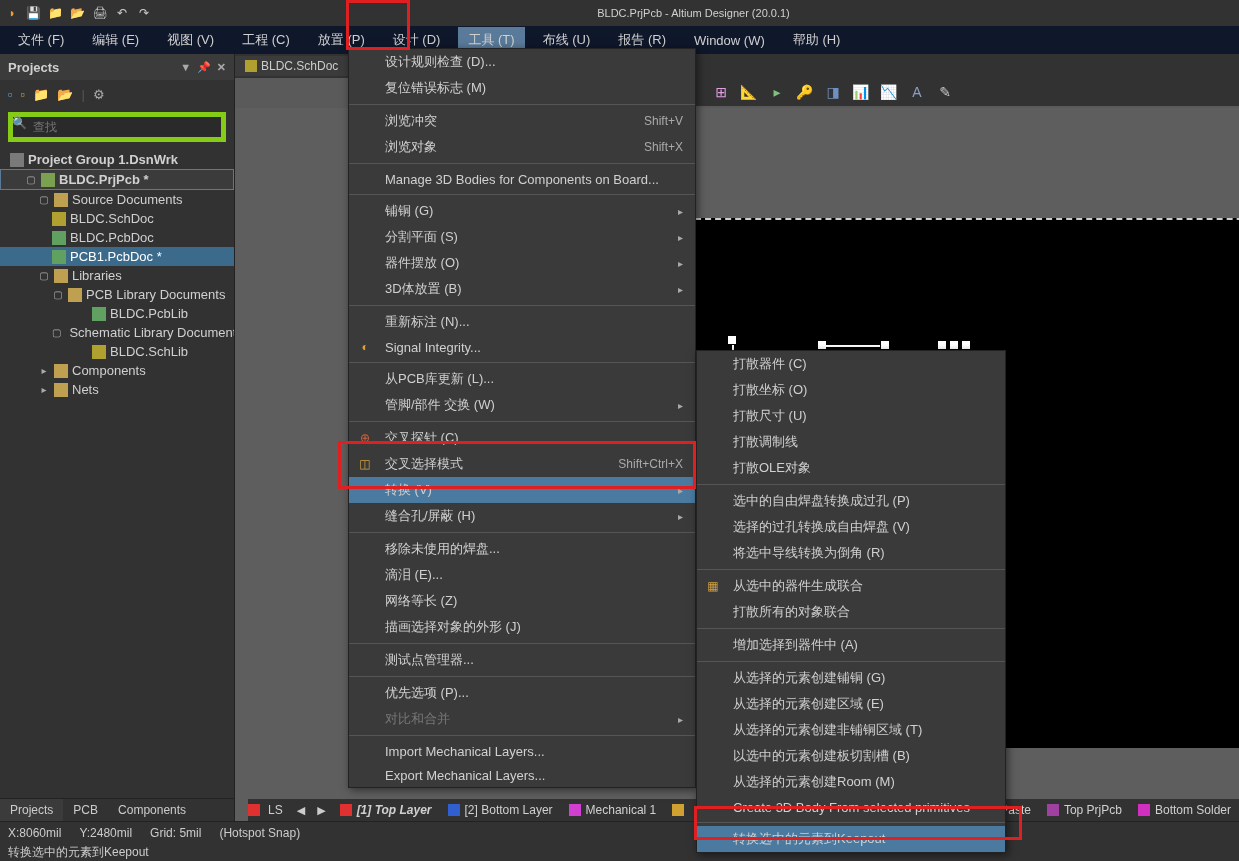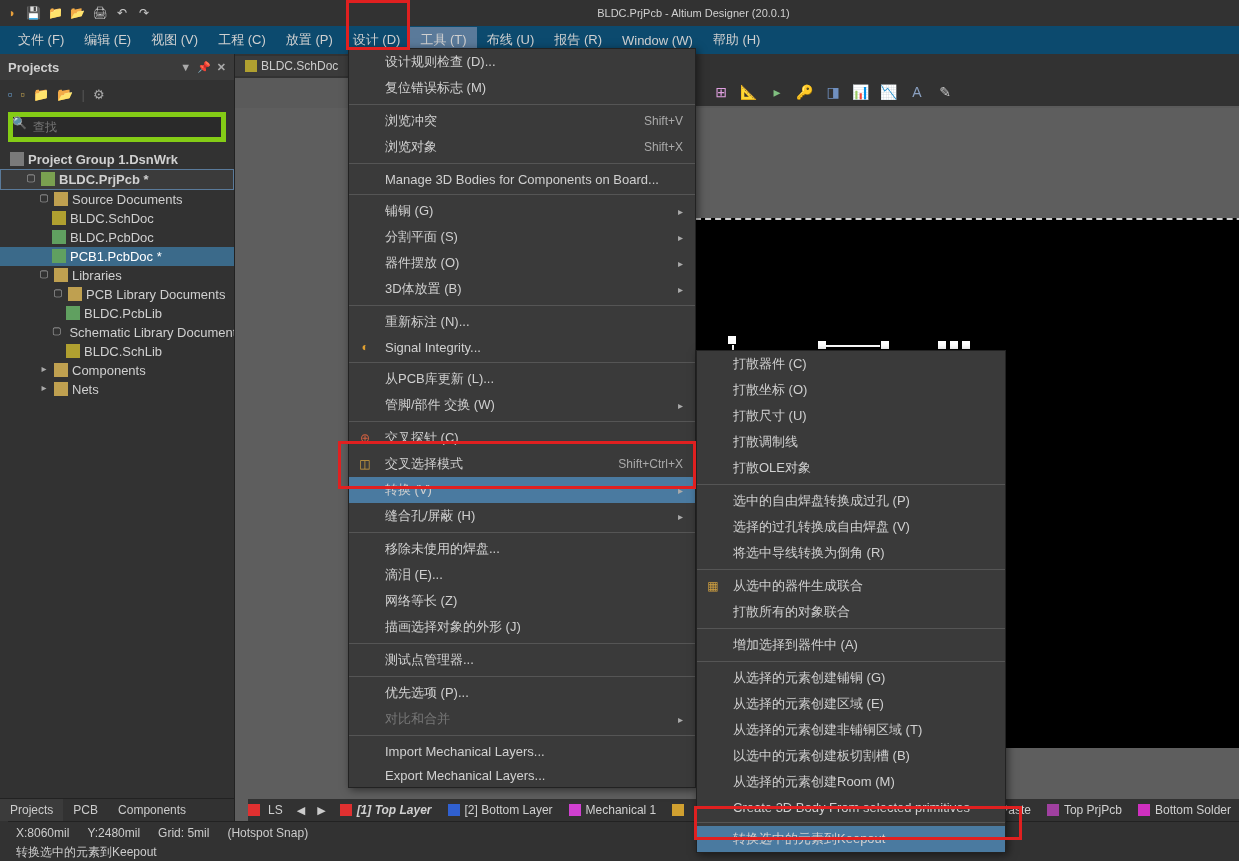--- a/index.html
+++ b/index.html
@@ -3,51 +3,51 @@
   <meta charset="utf-8">
   <style>
     * { margin: 0; padding: 0; box-sizing: border-box; font-family: "Microsoft YaHei", Arial, sans-serif; }
     body { background: #323232; color: #d0d0d0; font-size: 13px; overflow: hidden; height: 861px; width: 1239px; position: relative; }
     
     .titlebar { height: 26px; background: #323232; display: flex; align-items: center; padding: 0 4px; }
     .titlebar-icons { display: flex; gap: 6px; }
     .titlebar-icon { width: 16px; height: 16px; display: flex; align-items: center; justify-content: center; color: #ccc; font-size: 12px; }
     .titlebar-title { flex: 1; text-align: center; color: #d0d0d0; font-size: 11px; }
     
-    .menubar { height: 28px; background: #0c4a6e; display: flex; align-items: center; padding: 0 8px; gap: 0; }
+    .menubar { height: 28px; background: #0f172a; display: flex; align-items: center; padding: 0 8px; gap: 8px; }
     .menubar-item { padding: 4px 10px; cursor: pointer; color: #d0d0d0; }
     .menubar-item.active { background: #5a7a9a; }
     
     .main-area { display: flex; height: calc(100% - 54px - 40px); }
     
     .panel-left { width: 235px; background: #323232; border-right: 1px solid #222; display: flex; flex-direction: column; }
     .panel-header { height: 26px; background: #3b3b3b; display: flex; align-items: center; justify-content: space-between; padding: 0 8px; font-weight: bold; }
     .panel-header-icons { display: flex; gap: 6px; font-size: 11px; color: #aaa; }
     .panel-toolbar { height: 28px; display: flex; align-items: center; gap: 8px; padding: 0 8px; }
     .panel-toolbar .icon { color: #aaa; font-size: 13px; }
     .search-box { margin: 4px 8px; }
     .search-box input { width: 100%; background: #2a2a2a; border: 5px solid #84cc16; color: #ccc; padding: 3px 9px 3px 20px; font-size: 12px; }
     .search-wrap { position: relative; }
     .search-wrap .sicon { position: absolute; left: 4px; top: 4px; color: #888; font-size: 12px; }
     
     .tree { flex: 1; overflow: auto; padding: 4px 0; }
-    .tree-item { display: flex; padding: 2px 4px; gap: 4px; cursor: pointer; white-space: nowrap; }
+    .tree-item { display: flex; align-items: center; padding: 2px 4px; gap: 4px; cursor: pointer; white-space: nowrap; }
     .tree-item.active { background: #3b6a8a; color: #fff; }
     .tree-toggle { width: 12px; color: #aaa; font-size: 10px; text-align: center; }
     .tree-icon { width: 14px; height: 14px; display: inline-block; }
     .tree-icon.folder { background: #bfa050; }
     .tree-icon.prj { background: #7aa050; }
     .tree-icon.sch { background: #b0a030; }
     .tree-icon.pcb { background: #60a060; }
     .tree-icon.grp { background: #7a7a7a; }
     .pad-1 { padding-left: 10px; }
     .pad-2 { padding-left: 24px; }
     .pad-3 { padding-left: 38px; }
     .pad-4 { padding-left: 52px; }
-    .pad-5 { padding-left: 66px; }
+    .pad-5 { padding-left: 92px; }
     
     .panel-tabs { display: flex; background: #323232; border-top: 1px solid #222; }
     .panel-tab { padding: 4px 10px; font-size: 12px; color: #ccc; cursor: pointer; }
     .panel-tab.active { background: #3b3b3b; }
     
     .canvas-area { flex: 1; background: #5a5a5a; position: relative; overflow: hidden; }
     .doc-tabs { height: 24px; background: #323232; display: flex; align-items: center; }
     .doc-tab { padding: 3px 10px; font-size: 12px; background: #3b3b3b; color: #ccc; display: flex; align-items: center; gap: 4px; }
     .doc-tab .dicon { width: 12px; height: 12px; background: #b0a030; display: inline-block; }
     
@@ -70,21 +70,21 @@
     .highlight-box { position: absolute; border: 3px solid #e02020; pointer-events: none; z-index: 200; }
     
     .dropdown.sub { min-width: 300px; }
     
     .bottom-tabs { position: absolute; bottom: 40px; left: 248px; right: 0; height: 22px; background: #323232; display: flex; align-items: center; gap: 0; font-size: 12px; }
     .layer-chip { display: flex; align-items: center; gap: 5px; padding: 2px 8px; cursor: pointer; }
     .layer-chip.active { font-weight: bold; font-style: italic; }
     .layer-swatch { width: 12px; height: 12px; display: inline-block; }
     .nav-btn { padding: 2px 6px; color: #ccc; font-size: 11px; }
     
-    .statusbar { position: absolute; bottom: 0; left: 8px; right: 0; height: 40px; background: #323232; border-top: 1px solid #222; padding: 2px 8px; font-size: 12px; color: #ccc; }
+    .statusbar { position: absolute; bottom: 0; left: 0; right: 0; height: 40px; background: #323232; border-top: 1px solid #222; padding: 2px 8px; font-size: 12px; color: #ccc; }
     .statusbar .line1 { display: flex; gap: 18px; padding: 2px 0; }
     .statusbar .line2 { padding: 2px 0; }
   </style>
 </head>
 <body>
 
 <div class="titlebar">
   <div class="titlebar-icons">
     <span class="titlebar-icon" style="color:#e8a03c;">◗</span>
     <span class="titlebar-icon">💾</span>

